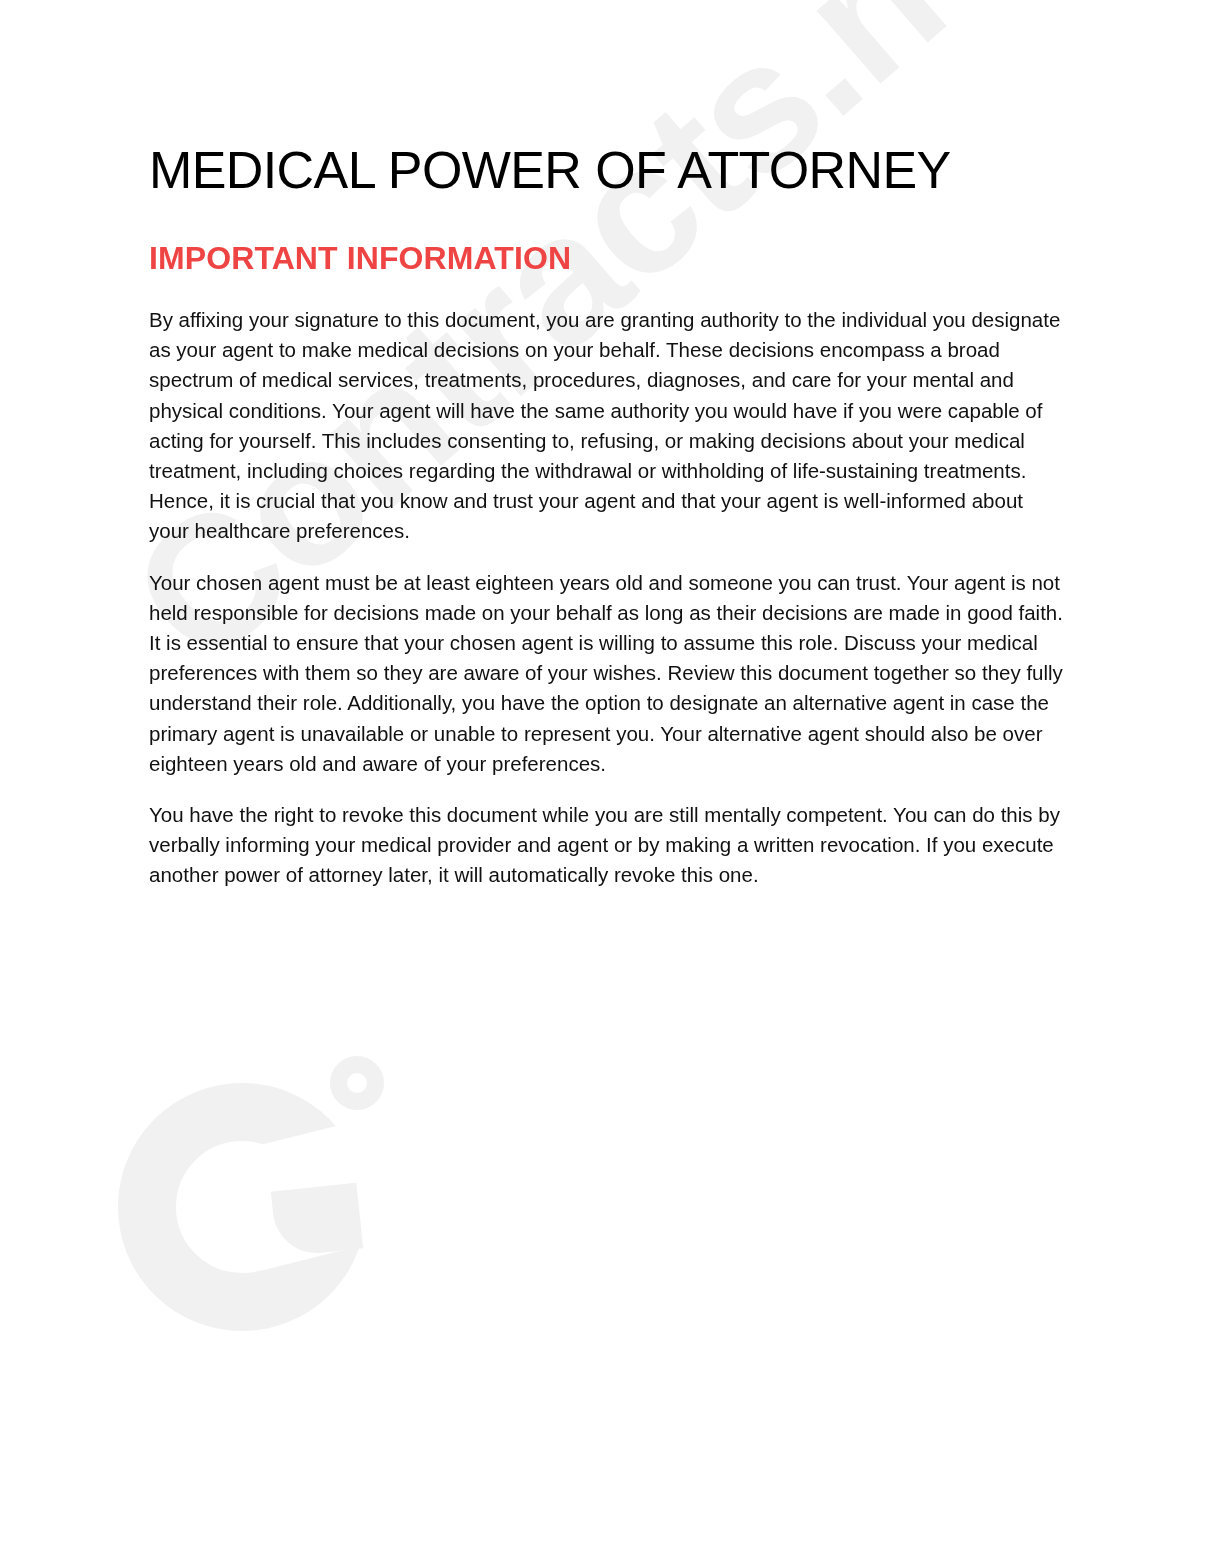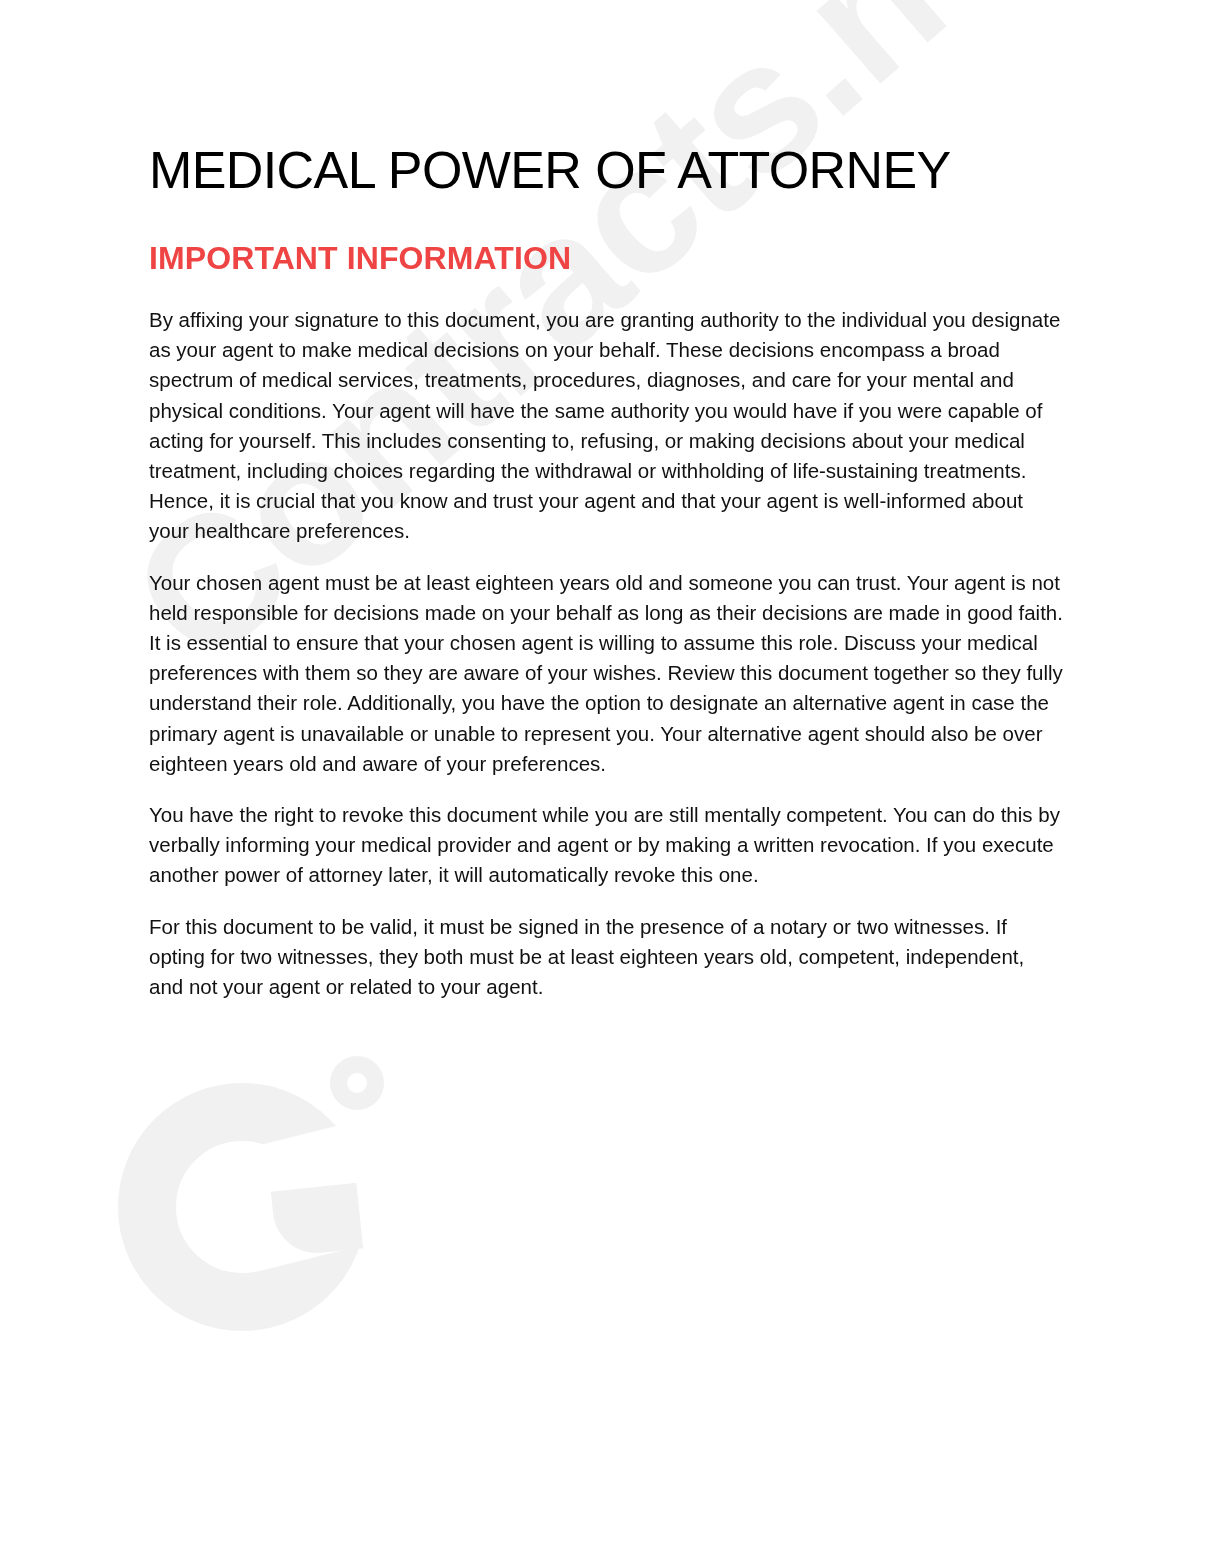--- a/index.html
+++ b/index.html
@@ -147,17 +147,16 @@
   <div class="content">
 
     <h1 class="doc-title">MEDICAL POWER OF ATTORNEY</h1>
 
     <h2 class="section-heading">IMPORTANT INFORMATION</h2>
 
     <div class="body-block">
       <p>By affixing your signature to this document, you are granting authority to the individual you designate as your agent to make medical decisions on your behalf. These decisions encompass a broad spectrum of medical services, treatments, procedures, diagnoses, and care for your mental and physical conditions. Your agent will have the same authority you would have if you were capable of acting for yourself. This includes consenting to, refusing, or making decisions about your medical treatment, including choices regarding the withdrawal or withholding of life-sustaining treatments. Hence, it is crucial that you know and trust your agent and that your agent is well-informed about your healthcare preferences.</p>
       <p>Your chosen agent must be at least eighteen years old and someone you can trust. Your agent is not held responsible for decisions made on your behalf as long as their decisions are made in good faith. It is essential to ensure that your chosen agent is willing to assume this role. Discuss your medical preferences with them so they are aware of your wishes. Review this document together so they fully understand their role. Additionally, you have the option to designate an alternative agent in case the primary agent is unavailable or unable to represent you. Your alternative agent should also be over eighteen years old and aware of your preferences.</p>
       <p>You have the right to revoke this document while you are still mentally competent. You can do this by verbally informing your medical provider and agent or by making a written revocation. If you execute another power of attorney later, it will automatically revoke this one.</p>
-      <p>For this document to be valid, it must be signed in the presence of a notary or two witnesses. If opting for two witnesses, they both must be at least eighteen years old, competent, independent, and not your agent or related to your agent.</p>
     </div>
 
   </div>
 </div>
 
 </body></html>

